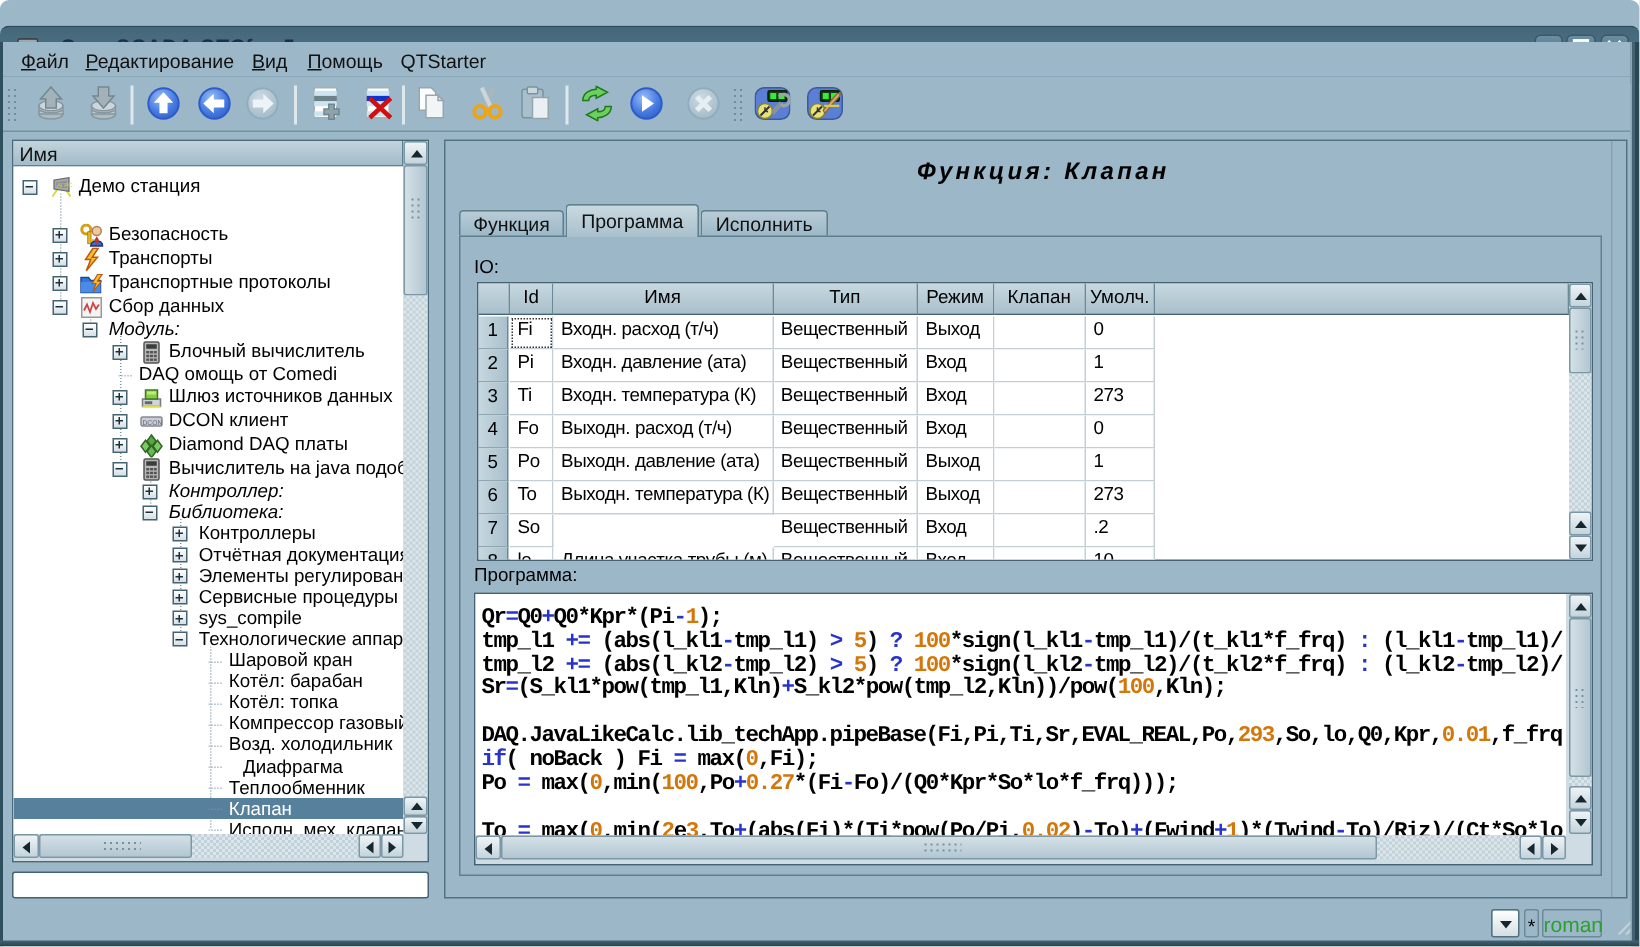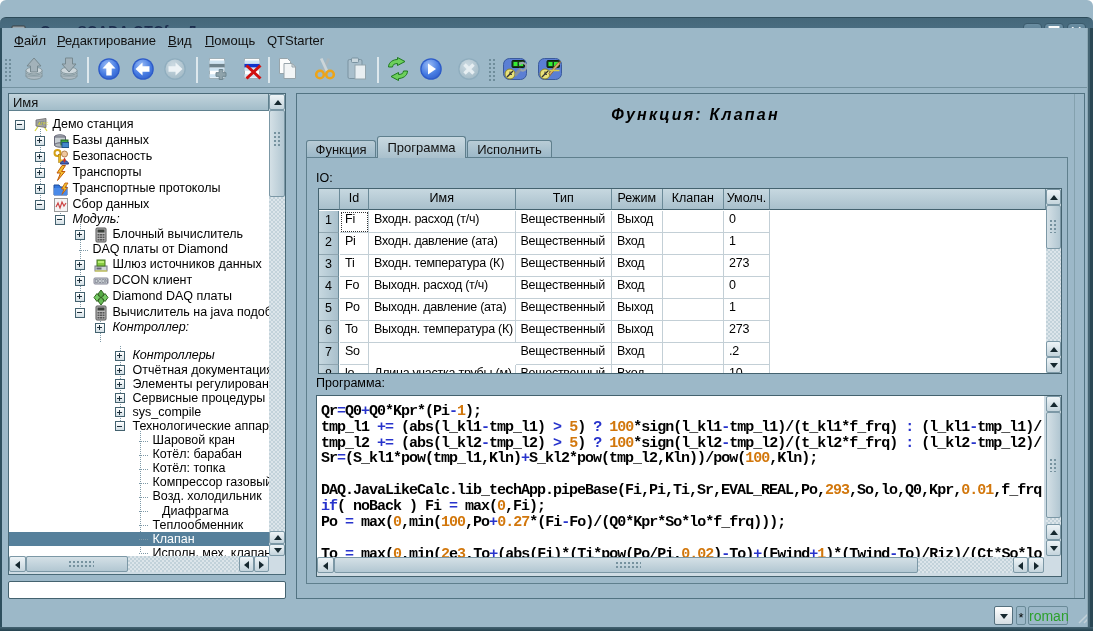--- a/index.html
+++ b/index.html
@@ -206,34 +206,20 @@
             <i></i>
           </span>
           <svg class="abs" style="left:23.5px;top:0px" width="16" height="16" viewBox="0 0 16 16">
             <path d="M2 14 L6 8 M14 14 L10 8" stroke="#d8d840" stroke-width="1.3"></path>
             <path d="M3 3 L13 1.5 L13 10.5 L3 9 Z" fill="#a8a8a8" stroke="#666" stroke-width="0.8"></path>
             <path d="M4.5 4.5 L11.5 3.5 L11.5 8.5 L4.5 7.5 Z" fill="#8a9096"></path>
             <text x="5" y="7.5" font-size="4" fill="#dd3" font-family="sans-serif">АГРС</text>
           </svg>
           <span class="txt" style="left:43.5px;top:0.5px;">Демо станция</span>
         </div>
-<div class="trow abs" style="top:21.5px;height:16.0px">
-          <span class="ebox plus" style="left:25.5px;top:3.0px">
-            <i></i>
-            <b></b>
-          </span>
-          <svg class="abs" style="left:43.5px;top:0px" width="16" height="16" viewBox="0 0 16 16">
-            <ellipse cx="7" cy="4" rx="5.5" ry="2.2" fill="#b0b8bc" stroke="#667"></ellipse>
-            <rect x="1.5" y="4" width="11" height="8" fill="#c8cfd3" stroke="#667"></rect>
-            <ellipse cx="7" cy="12" rx="5.5" ry="2.2" fill="#b0b8bc" stroke="#667"></ellipse>
-            <rect x="8" y="7" width="7" height="5" fill="#44aa44" stroke="#226622"></rect>
-            <rect x="9" y="9.5" width="7" height="5" fill="#4488cc" stroke="#225588"></rect>
-          </svg>
-          <span class="txt" style="left:63.5px;top:0.5px;">Базы данных</span>
-        </div>
 <div class="trow abs" style="top:37.5px;height:16.0px">
           <span class="ebox plus" style="left:25.5px;top:3.0px">
             <i></i>
             <b></b>
           </span>
           <svg class="abs" style="left:43.5px;top:0px" width="16" height="16" viewBox="0 0 16 16">
             <circle cx="4.5" cy="4" r="3" fill="none" stroke="#d4a017" stroke-width="2"></circle>
             <rect x="5.5" y="5.5" width="2.2" height="8" fill="#e8b820" stroke="#a07010" stroke-width="0.5"></rect>
             <rect x="7.5" y="10.5" width="2.5" height="1.5" fill="#e8b820"></rect>
             <rect x="7.5" y="12.5" width="2.5" height="1.5" fill="#e8b820"></rect>
@@ -298,21 +284,21 @@
               <rect x="9.5" y="9.5" width="2" height="1.6"></rect>
               <rect x="4.5" y="12" width="2" height="1.6"></rect>
               <rect x="7" y="12" width="2" height="1.6"></rect>
               <rect x="9.5" y="12" width="2" height="1.6"></rect>
             </g>
           </svg>
           <span class="txt" style="left:103.5px;top:0.5px;">Блочный вычислитель</span>
         </div>
 <div class="trow abs" style="top:131.6px;height:14.1px">
           <span class="doth" style="left:69.5px;top:7.0px;width:9px"></span>
-          <span class="txt" style="left:83.5px;top:-0.5px;">DAQ платы от Diamond</span>
+          <span class="txt" style="left:83.5px;top:-0.5px;">DAQ омощь от Comedi</span>
         </div>
 <div class="trow abs" style="top:161.7px;height:16.0px">
           <span class="ebox plus" style="left:65.5px;top:3.0px">
             <i></i>
             <b></b>
           </span>
           <svg class="abs" style="left:83.5px;top:0px" width="16" height="16" viewBox="0 0 16 16">
             <rect x="1" y="5" width="14" height="6" rx="1" fill="#c8cfd3" stroke="#889"></rect>
             <text x="2" y="10" font-size="4.5" fill="#667" font-family="sans-serif">DCON</text>
           </svg>
@@ -366,26 +352,32 @@
           </svg>
           <span class="txt" style="left:103.5px;top:0.5px;">Вычислитель на java подобном яз</span>
         </div>
 <div class="trow abs" style="top:209.7px;height:14.1px">
           <span class="ebox plus" style="left:85.5px;top:2.0px">
             <i></i>
             <b></b>
           </span>
           <span class="txt" style="left:103.5px;top:-0.5px;font-style:italic;">Контроллер:</span>
         </div>
+<div class="trow abs" style="top:223.8px;height:14.1px">
+          <span class="ebox" style="left:85.5px;top:2.0px">
+            <i></i>
+          </span>
+          <span class="txt" style="left:103.5px;top:-0.5px;font-style:italic;">Библиотека:</span>
+        </div>
 <div class="trow abs" style="top:237.9px;height:14.1px">
           <span class="ebox plus" style="left:105.5px;top:2.0px">
             <i></i>
             <b></b>
           </span>
-          <span class="txt" style="left:123.5px;top:-0.5px;font-style:italic;">Контроллеры</span>
+          <span class="txt" style="left:123.5px;top:-0.5px;">Контроллеры</span>
         </div>
 <div class="trow abs" style="top:252.0px;height:14.1px">
           <span class="ebox plus" style="left:105.5px;top:2.0px">
             <i></i>
             <b></b>
           </span>
           <span class="txt" style="left:123.5px;top:-0.5px;">Отчётная документация</span>
         </div>
 <div class="trow abs" style="top:266.1px;height:14.1px">
           <span class="ebox plus" style="left:105.5px;top:2.0px">

